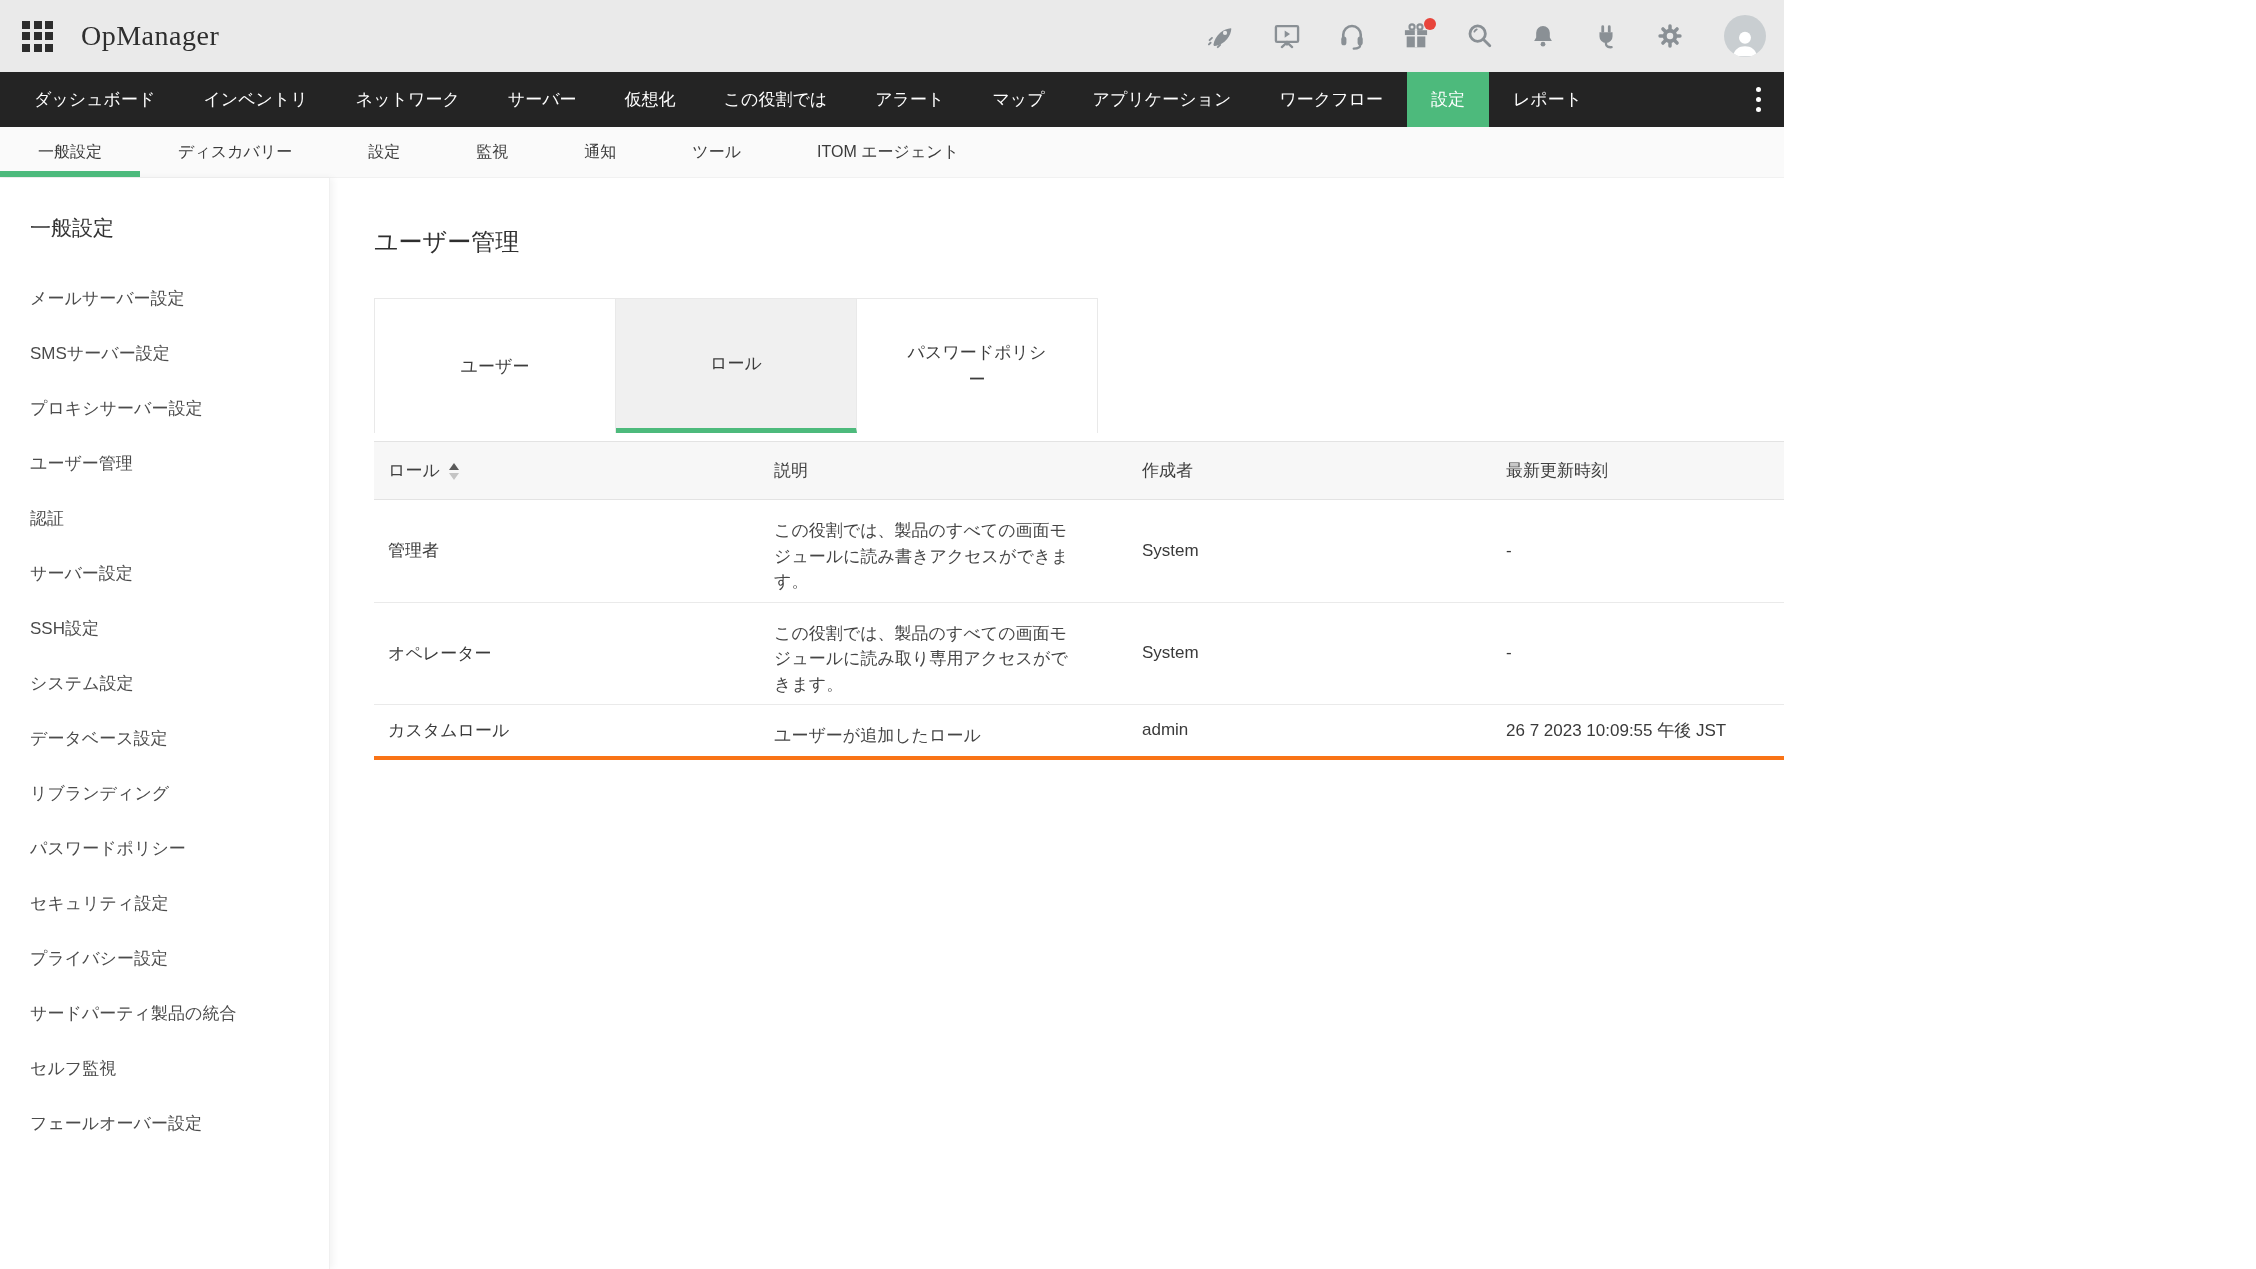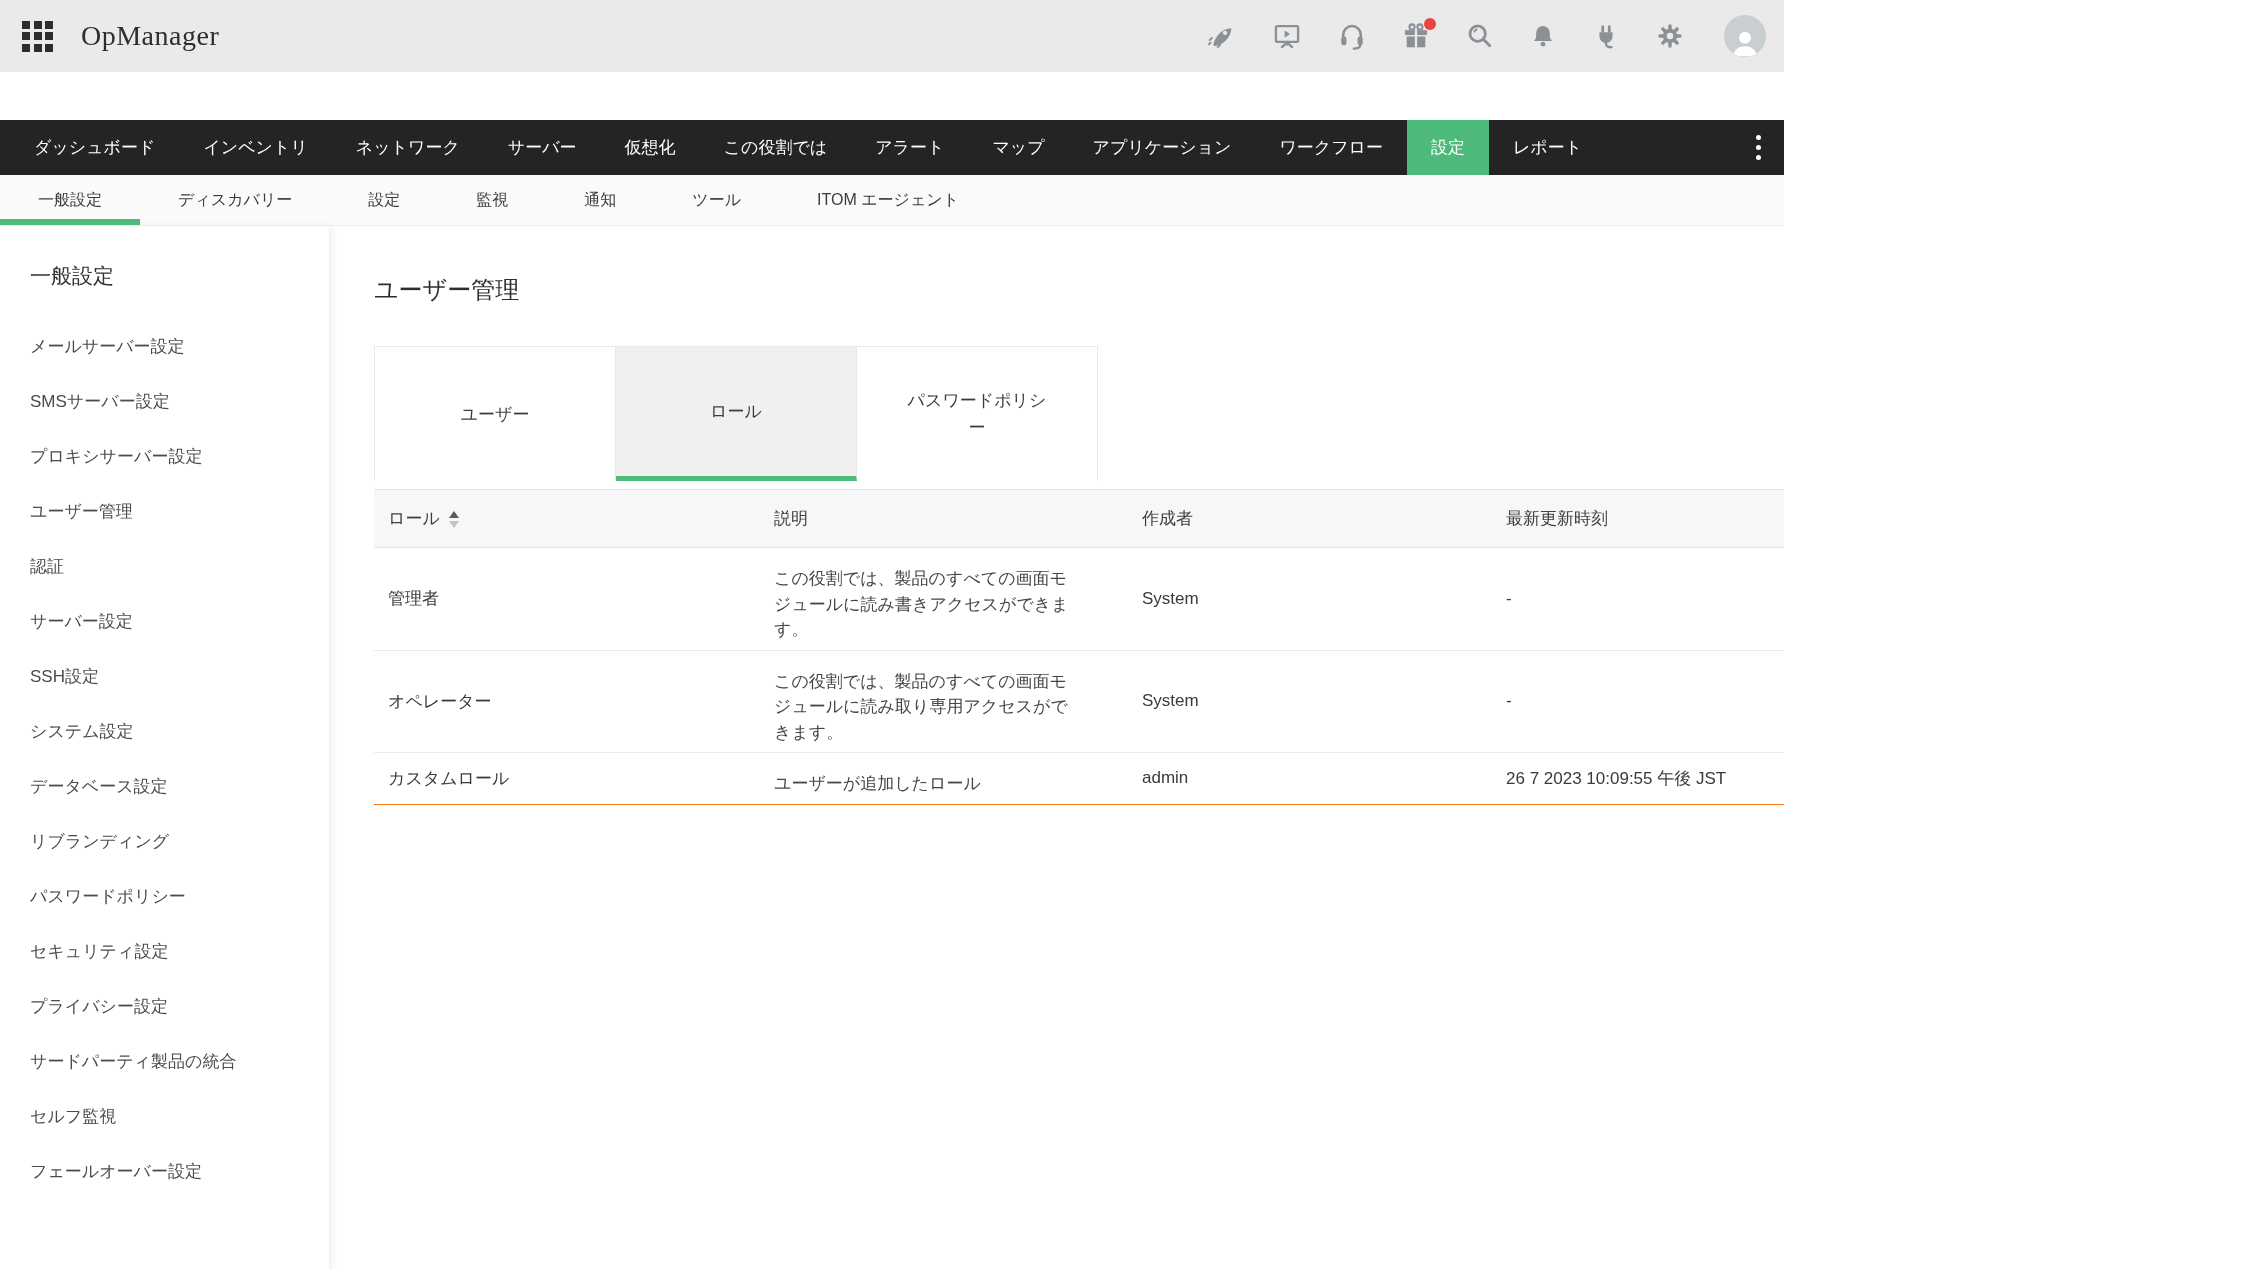--- a/index.html
+++ b/index.html
@@ -12,21 +12,21 @@
   .topbar-left { display:flex; align-items:center; gap:28px; }
   .grid-icon { display:grid; grid-template-columns:repeat(3,8px); grid-template-rows:repeat(3,8px); gap:3.5px; }
   .grid-icon span { background:#2d2d2d; }
   .app-title { font-family:"Liberation Serif", serif; font-size:28px; color:#2e2e2e; letter-spacing:0.5px; }
   .topbar-right { display:flex; align-items:center; gap:36px; color:#8a9095; }
   .tb-icon { position:relative; display:flex; align-items:center; }
   .badge-dot { position:absolute; top:-4px; right:-6px; width:12px; height:12px; border-radius:50%; background:#e8453c; }
   .avatar { width:42px; height:42px; border-radius:50%; background:#c9ced1; display:flex; align-items:flex-end; justify-content:center; overflow:hidden; margin-left:4px; }
 
   
-  .nav { height:55px; background:#242424; display:flex; align-items:stretch; padding-left:10px;margin-top:48px; }
+  .nav { height:55px; background:#242424; display:flex; align-items:stretch; padding-left:10px; }
   .nav-item { display:flex; align-items:center; padding:0 24px; color:#fff; font-size:17px; cursor:pointer; white-space:nowrap; }
   .nav-item.selected { background:#4DBA7C; }
   .nav-kebab { margin-left:auto; display:flex; flex-direction:column; justify-content:center; align-items:center; gap:5px; width:52px; cursor:pointer; }
   .nav-kebab i { width:5px; height:5px; border-radius:50%; background:#fff; }
 
   
   .subnav { height:51px; background:#fafafa; display:flex; align-items:stretch; border-bottom:1px solid #f1f1f1; }
   .subnav-item { display:flex; align-items:center; padding:0 38px; font-size:16px; color:#3b3b3b; position:relative; cursor:pointer; white-space:nowrap; }
   .subnav-item.active::after { content:""; position:absolute; left:0; right:0; bottom:0; height:6px; background:#4DBA7C; }
 
@@ -45,21 +45,21 @@
   .tabs { margin-top:34px; display:flex; border-top:1px solid #e9e9e9; border-left:1px solid #e9e9e9; width:724px; }
   .tab { width:241px; height:134px; border-right:1px solid #e9e9e9; display:flex; align-items:center; justify-content:center; text-align:center; font-size:17px; color:#3c3c3c; cursor:pointer; }
   .tab span { display:inline-block; max-width:150px; line-height:27px; }
   .tab.selected { background:#f0f0f0; border-bottom:5px solid #4DBA7C; }
 
   .table { margin-top:8px; }
   .thead, .trow { display:grid; grid-template-columns:386px 368px 364px 370px 350px; align-items:center; }
   .thead { background:#f7f7f7; border-top:1px solid #e3e3e3; border-bottom:1px solid #e3e3e3; height:59px; font-size:17px; color:#3f3f3f; }
   .thead > div, .trow > div { padding-left:14px; }
   .trow { border-bottom:1px solid #eaeaea; font-size:17px; color:#3a3a3a; }
-  .trow:last-child { border-bottom:1px solid #f97316; }
+  .trow:last-child { border-bottom:4px solid #f97316; }
   .cell-desc { width:314px; padding:18px 0 7px 14px; line-height:25.5px; font-size:17px; color:#454545; }
   .cell-desc .desc-inner { display:block; max-width:300px; }
   .sort-group { display:inline-flex; flex-direction:column; gap:3px; margin-left:9px; vertical-align:middle; }
   .tri-up { width:0; height:0; border-left:5px solid transparent; border-right:5px solid transparent; border-bottom:7px solid #5a5a5a; }
   .tri-down { width:0; height:0; border-left:5px solid transparent; border-right:5px solid transparent; border-top:7px solid #c4c4c4; }
   .actions { display:flex; align-items:center; gap:20px; color:#151515; }
   .actions .act { cursor:pointer; display:flex; align-items:center; }
 </style>
 </head>
 <body>

